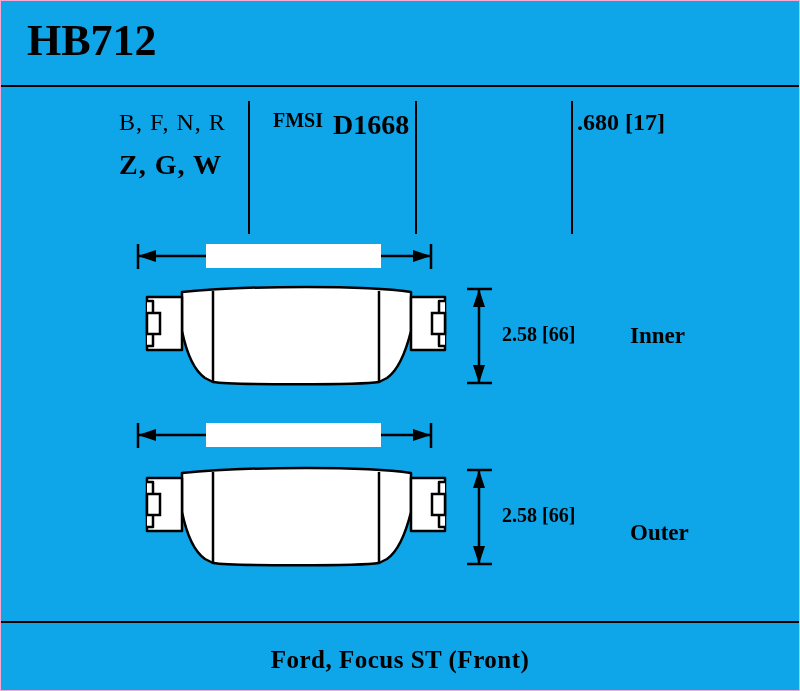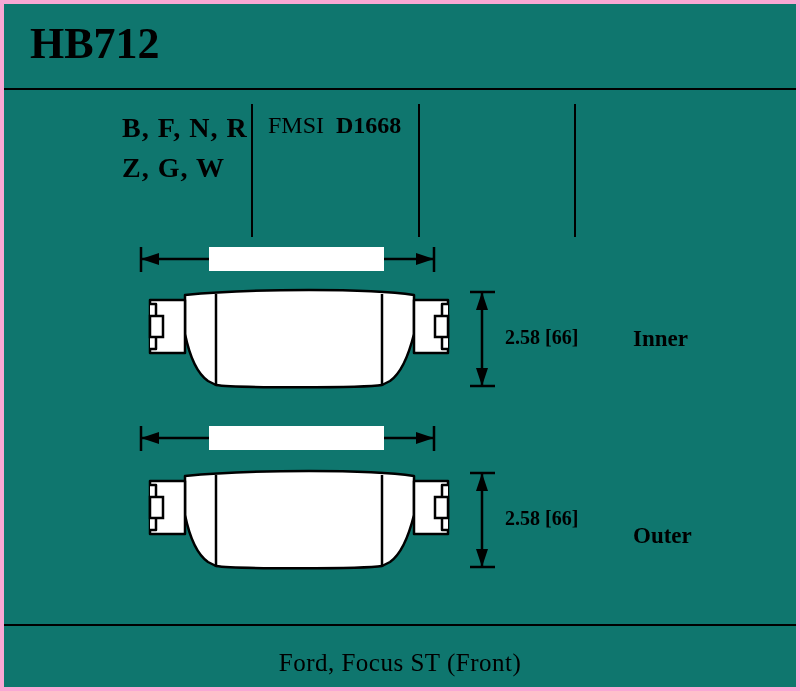--- a/index.html
+++ b/index.html
@@ -8,24 +8,24 @@
     background: #ffffff;
   }
   body {
     font-family: "Liberation Serif", serif;
     color: #000000;
   }
   #sheet {
     position: relative;
     width: 800px;
     height: 691px;
-    background: #0f766e;
+    background: #0ea5e9;
     overflow: hidden;
     box-sizing: border-box;
-    border: 4px solid #f9a8d4;
+    border: 1px solid #f9a8d4;
   }
   
   .part-number {
     position: absolute;
     left: 26px;
     top: 14px;
     font-size: 44px;
     font-weight: bold;
     letter-spacing: 0px;
     font-family: "Liberation Serif", serif;
@@ -38,44 +38,44 @@
   .rule-v {
     position: absolute;
     background: #000;
     width: 2px;
   }
   
   .compound-line1 {
     position: absolute;
     left: 118px;
     top: 108px;
-    font-size: 28px;
-    font-weight: bold;
+    font-size: 24px;
+    font-weight: normal;
     letter-spacing: 1px;
   }
   .compound-line2 {
     position: absolute;
     left: 118px;
     top: 148px;
     font-size: 28px;
     font-weight: bold;
     letter-spacing: 1px;
   }
   .fmsi-label {
     position: absolute;
-    left: 264px;
-    top: 108px;
-    font-size: 24px;
-    font-weight: normal;
+    left: 272px;
+    top: 108px;
+    font-size: 20px;
+    font-weight: bold;
   }
   .fmsi-value {
     position: absolute;
     left: 332px;
     top: 108px;
-    font-size: 24px;
+    font-size: 28px;
     font-weight: bold;
   }
   .thickness {
     position: absolute;
     left: 576px;
     top: 108px;
     font-size: 24px;
     font-weight: bold;
   }
   
@@ -91,21 +91,21 @@
     font-weight: bold;
     white-space: nowrap;
   }
   .footer-title {
     position: absolute;
     width: 100%;
     text-align: center;
     top: 645px;
     left: 0;
     font-size: 25px;
-    font-weight: normal;
+    font-weight: bold;
     letter-spacing: 0.5px;
   }
   svg.overlay {
     position: absolute;
     left: 0;
     top: 0;
     width: 800px;
     height: 691px;
     pointer-events: none;
   }
@@ -121,20 +121,21 @@
   <div class="rule-h" style="left:0; top:620px; width:800px;"></div>
 
   <div class="rule-v" style="left:247px; top:100px; height:133px;"></div>
   <div class="rule-v" style="left:414px; top:100px; height:133px;"></div>
   <div class="rule-v" style="left:570px; top:100px; height:133px;"></div>
 
   <div class="compound-line1">B, F, N, R</div>
   <div class="compound-line2">Z, G, W</div>
   <div class="fmsi-label">FMSI</div>
   <div class="fmsi-value">D1668</div>
+  <div class="thickness">.680 [17]</div>
 
   <div class="dim-text" style="left:225px; top:241px;">7.09 [180]</div>
   <div class="dim-text" style="left:501px; top:322px;">2.58 [66]</div>
   <div class="side-label" style="left:629px; top:322px;text-align:right;">Inner</div>
 
   <div class="dim-text" style="left:225px; top:420px;">7.09 [180]</div>
   <div class="dim-text" style="left:501px; top:503px;">2.58 [66]</div>
   <div class="side-label" style="left:629px; top:519px;">Outer</div>
 
   <div class="footer-title">Ford, Focus ST (Front)</div>

